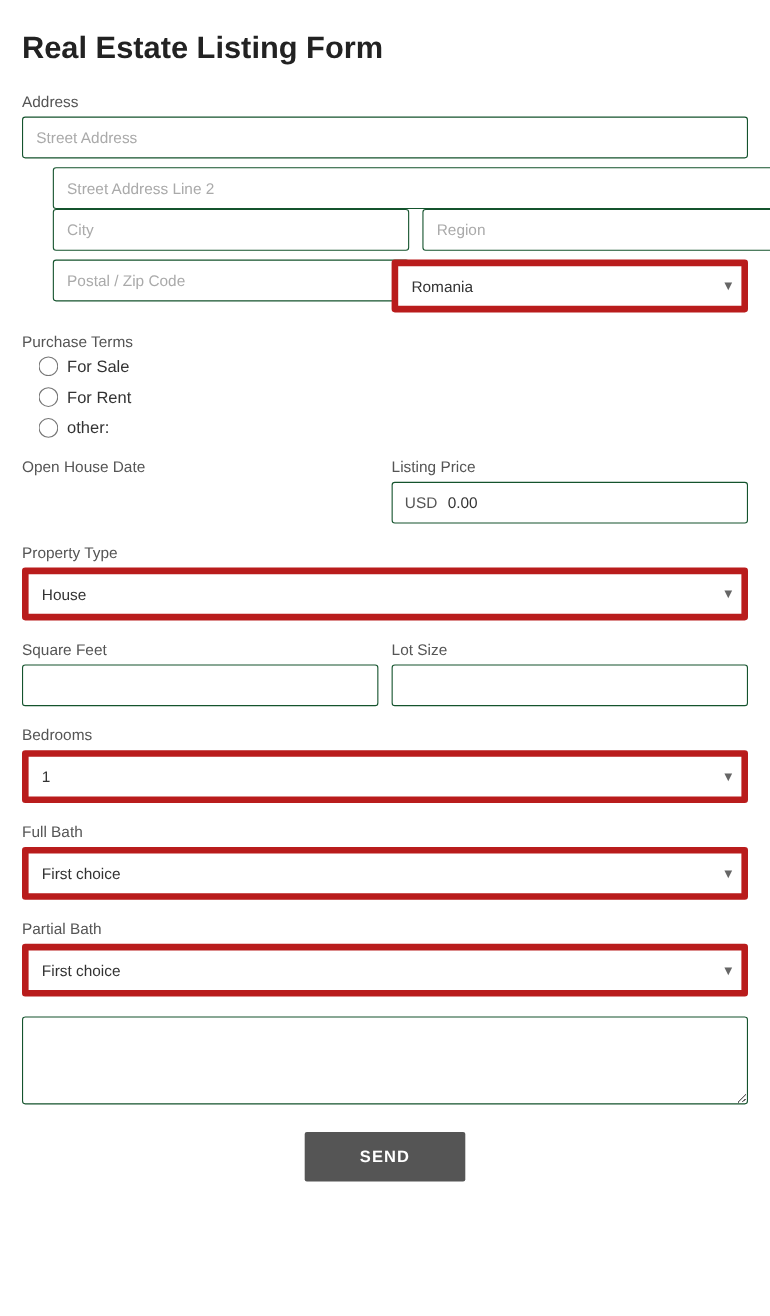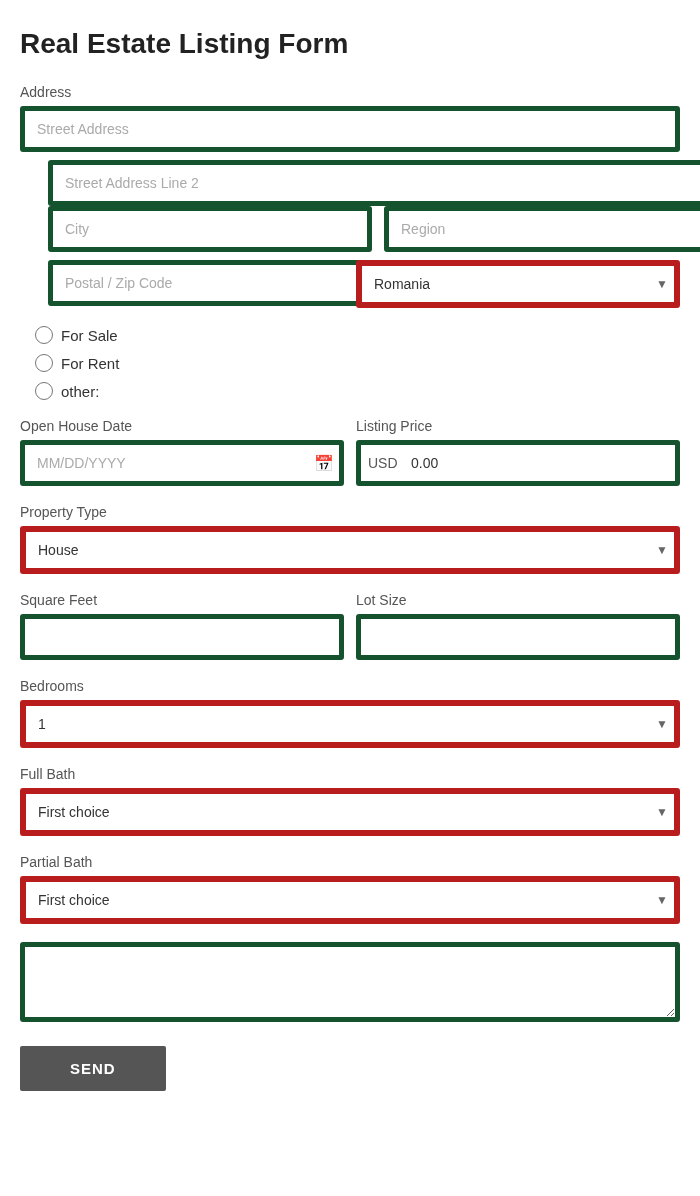--- a/index.html
+++ b/index.html
@@ -34,21 +34,21 @@
 
     .section {
       margin-bottom: 18px;
     }
 
     input[type="text"],
     input[type="number"],
     textarea {
       width: 100%;
       padding: 10px 12px;
-      border: 5px solid #14532d;
+      border: 1px solid #14532d;
       border-radius: 3px;
       font-size: 14px;
       color: #333;
       background: #fff;
       outline: none;
     }
 
     input[type="text"]::placeholder,
     input[type="number"]::placeholder,
     textarea::placeholder {
@@ -180,21 +180,21 @@
     
     textarea {
       height: 80px;
       resize: vertical;
       font-family: Arial, sans-serif;
     }
 
     
     .send-button-wrapper {
       display: flex;
-      justify-content: flex-start;
+      justify-content: center;
       margin-top: 20px;
       margin-bottom: 20px;
     }
 
     .send-button {
       background-color: #555;
       color: #fff;
       border: none;
       padding: 14px 50px;
       font-size: 15px;
@@ -250,44 +250,41 @@
           <option>Spain</option>
           <option>Italy</option>
         </select>
         <span class="chevron-icon">▼</span>
       </div>
     </div>
   </div>
 </div>
 
 <div class="radio-group section">
+  <label class="field-label">Purchase Terms</label>
 
   <div class="radio-option">
     <input type="radio" name="purchase_terms" id="for-sale" style="">
     <label for="for-sale">For Sale</label>
   </div>
 
   <div class="radio-option">
     <input type="radio" name="purchase_terms" id="for-rent" style="">
     <label for="for-rent">For Rent</label>
   </div>
 
   <div class="radio-option">
     <input type="radio" name="purchase_terms" id="other" style="">
     <label for="other">other:</label>
   </div>
 </div>
 
 <div class="row section">
   <div class="col-half">
     <label class="field-label">Open House Date</label>
-    <div class="date-input-wrapper">
-      <input type="text" placeholder="MM/DD/YYYY" style="">
-      <span class="calendar-icon">📅</span>
-    </div>
   </div>
 
   <div class="col-half">
     <label class="field-label">Listing Price</label>
     <div class="price-input-wrapper">
       <span class="currency-prefix">USD</span>
       <input type="text" value="0.00" style="">
     </div>
   </div>
 </div>

